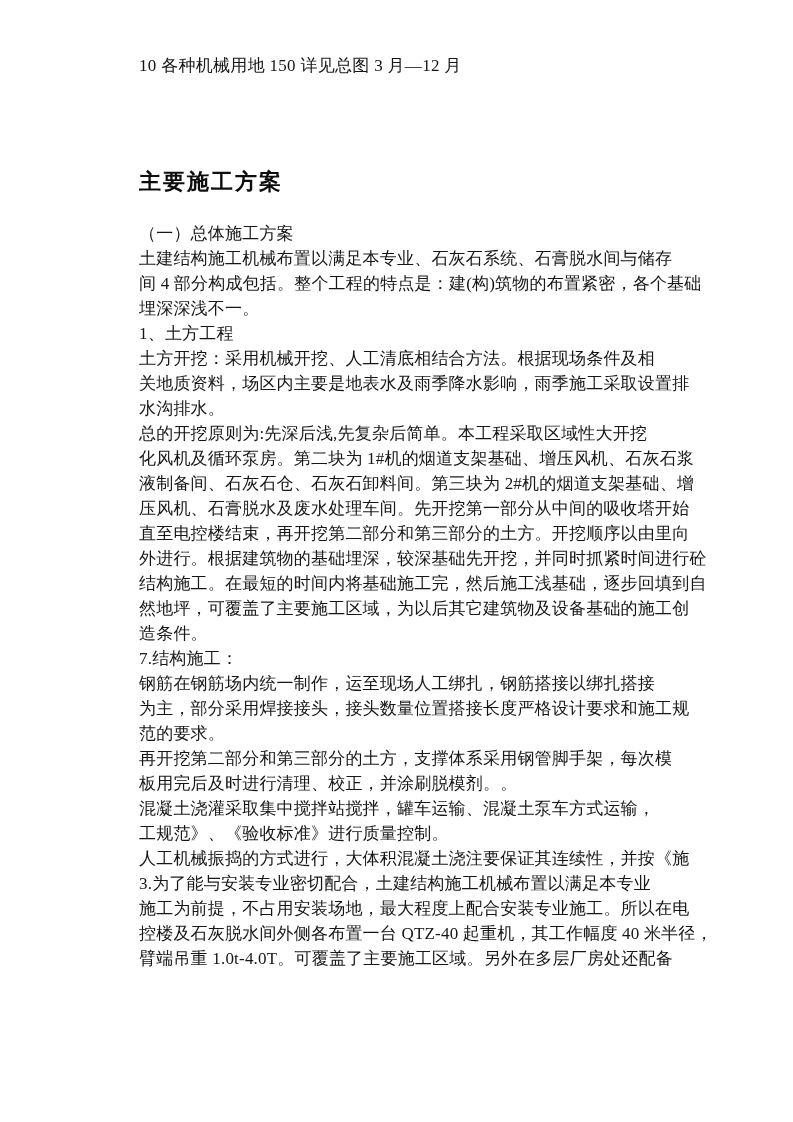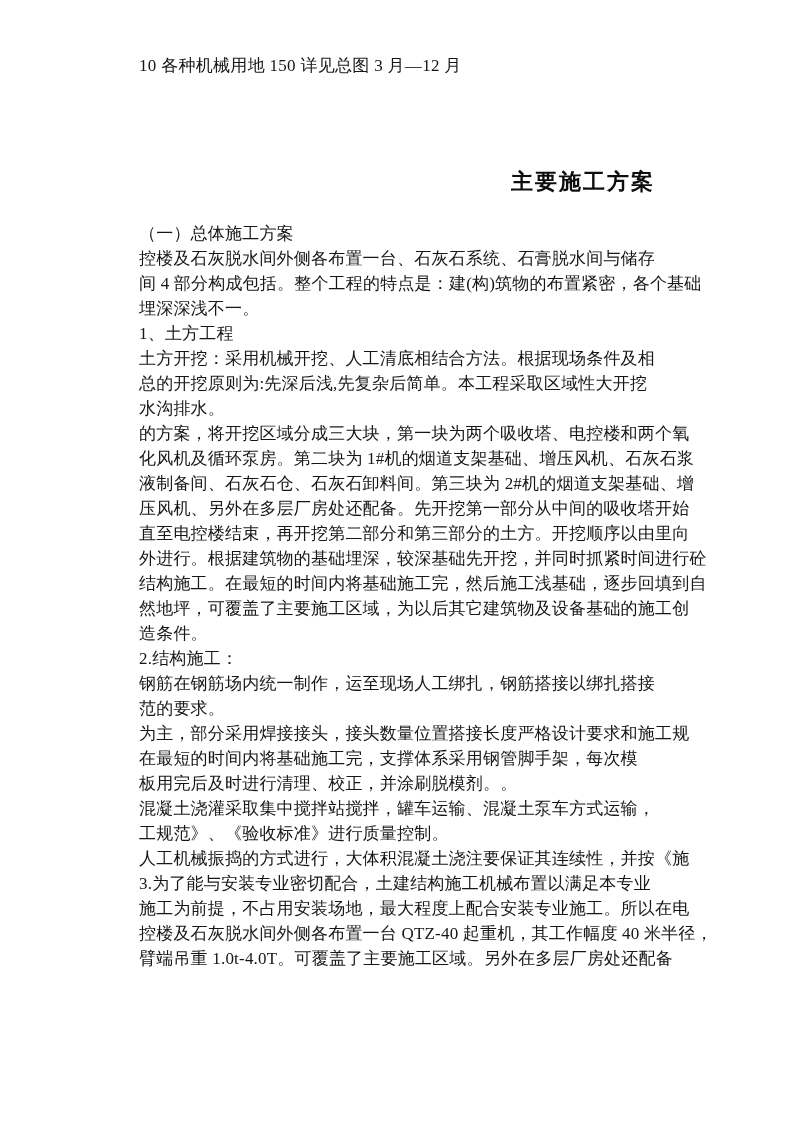--- a/index.html
+++ b/index.html
@@ -24,21 +24,21 @@
     font-size: 17px;
     line-height: 28px;
     letter-spacing: 0.3px;
   }
   .doc-heading {
     position: absolute;
     left: 139px;
     top: 167px;
     width: 516px;
     margin: 0;
-    text-align: right;
+    text-align: left;
     font-family: "Liberation Sans", "DejaVu Sans", sans-serif;
     font-size: 22px;
     font-weight: 700;
     letter-spacing: 2px;
     color: #0d0d0d;
   }
   .body-block {
     position: absolute;
     left: 139px;
     top: 221px;
@@ -57,41 +57,41 @@
 <div class="page">
 
   <div class="top-block">
     <div class="text-line">10 各种机械用地 150 详见总图 3 月—12 月</div>
   </div>
 
   <h1 class="doc-heading">主要施工方案</h1>
 
   <div class="body-block">
     <div class="text-line">（一）总体施工方案</div>
-    <div class="text-line">控楼及石灰脱水间外侧各布置一台、石灰石系统、石膏脱水间与储存</div>
+    <div class="text-line">土建结构施工机械布置以满足本专业、石灰石系统、石膏脱水间与储存</div>
     <div class="text-line">间 4 部分构成包括。整个工程的特点是：建(构)筑物的布置紧密，各个基础</div>
     <div class="text-line">埋深深浅不一。</div>
     <div class="text-line">1、土方工程</div>
     <div class="text-line">土方开挖：采用机械开挖、人工清底相结合方法。根据现场条件及相</div>
+    <div class="text-line">关地质资料，场区内主要是地表水及雨季降水影响，雨季施工采取设置排</div>
+    <div class="text-line">水沟排水。</div>
     <div class="text-line">总的开挖原则为:先深后浅,先复杂后简单。本工程采取区域性大开挖</div>
-    <div class="text-line">水沟排水。</div>
-    <div class="text-line">的方案，将开挖区域分成三大块，第一块为两个吸收塔、电控楼和两个氧</div>
     <div class="text-line">化风机及循环泵房。第二块为 1#机的烟道支架基础、增压风机、石灰石浆</div>
     <div class="text-line">液制备间、石灰石仓、石灰石卸料间。第三块为 2#机的烟道支架基础、增</div>
-    <div class="text-line">压风机、另外在多层厂房处还配备。先开挖第一部分从中间的吸收塔开始</div>
+    <div class="text-line">压风机、石膏脱水及废水处理车间。先开挖第一部分从中间的吸收塔开始</div>
     <div class="text-line">直至电控楼结束，再开挖第二部分和第三部分的土方。开挖顺序以由里向</div>
     <div class="text-line">外进行。根据建筑物的基础埋深，较深基础先开挖，并同时抓紧时间进行砼</div>
     <div class="text-line">结构施工。在最短的时间内将基础施工完，然后施工浅基础，逐步回填到自</div>
     <div class="text-line">然地坪，可覆盖了主要施工区域，为以后其它建筑物及设备基础的施工创</div>
     <div class="text-line">造条件。</div>
-    <div class="text-line">2.结构施工：</div>
+    <div class="text-line">7.结构施工：</div>
     <div class="text-line">钢筋在钢筋场内统一制作，运至现场人工绑扎，钢筋搭接以绑扎搭接</div>
+    <div class="text-line">为主，部分采用焊接接头，接头数量位置搭接长度严格设计要求和施工规</div>
     <div class="text-line">范的要求。</div>
-    <div class="text-line">为主，部分采用焊接接头，接头数量位置搭接长度严格设计要求和施工规</div>
-    <div class="text-line">在最短的时间内将基础施工完，支撑体系采用钢管脚手架，每次模</div>
+    <div class="text-line">再开挖第二部分和第三部分的土方，支撑体系采用钢管脚手架，每次模</div>
     <div class="text-line">板用完后及时进行清理、校正，并涂刷脱模剂。。</div>
     <div class="text-line">混凝土浇灌采取集中搅拌站搅拌，罐车运输、混凝土泵车方式运输，</div>
     <div class="text-line">工规范》、《验收标准》进行质量控制。</div>
     <div class="text-line">人工机械振捣的方式进行，大体积混凝土浇注要保证其连续性，并按《施</div>
     <div class="text-line">3.为了能与安装专业密切配合，土建结构施工机械布置以满足本专业</div>
     <div class="text-line">施工为前提，不占用安装场地，最大程度上配合安装专业施工。所以在电</div>
     <div class="text-line">控楼及石灰脱水间外侧各布置一台 QTZ-40 起重机，其工作幅度 40 米半径，</div>
     <div class="text-line">臂端吊重 1.0t-4.0T。可覆盖了主要施工区域。另外在多层厂房处还配备</div>
   </div>
 

